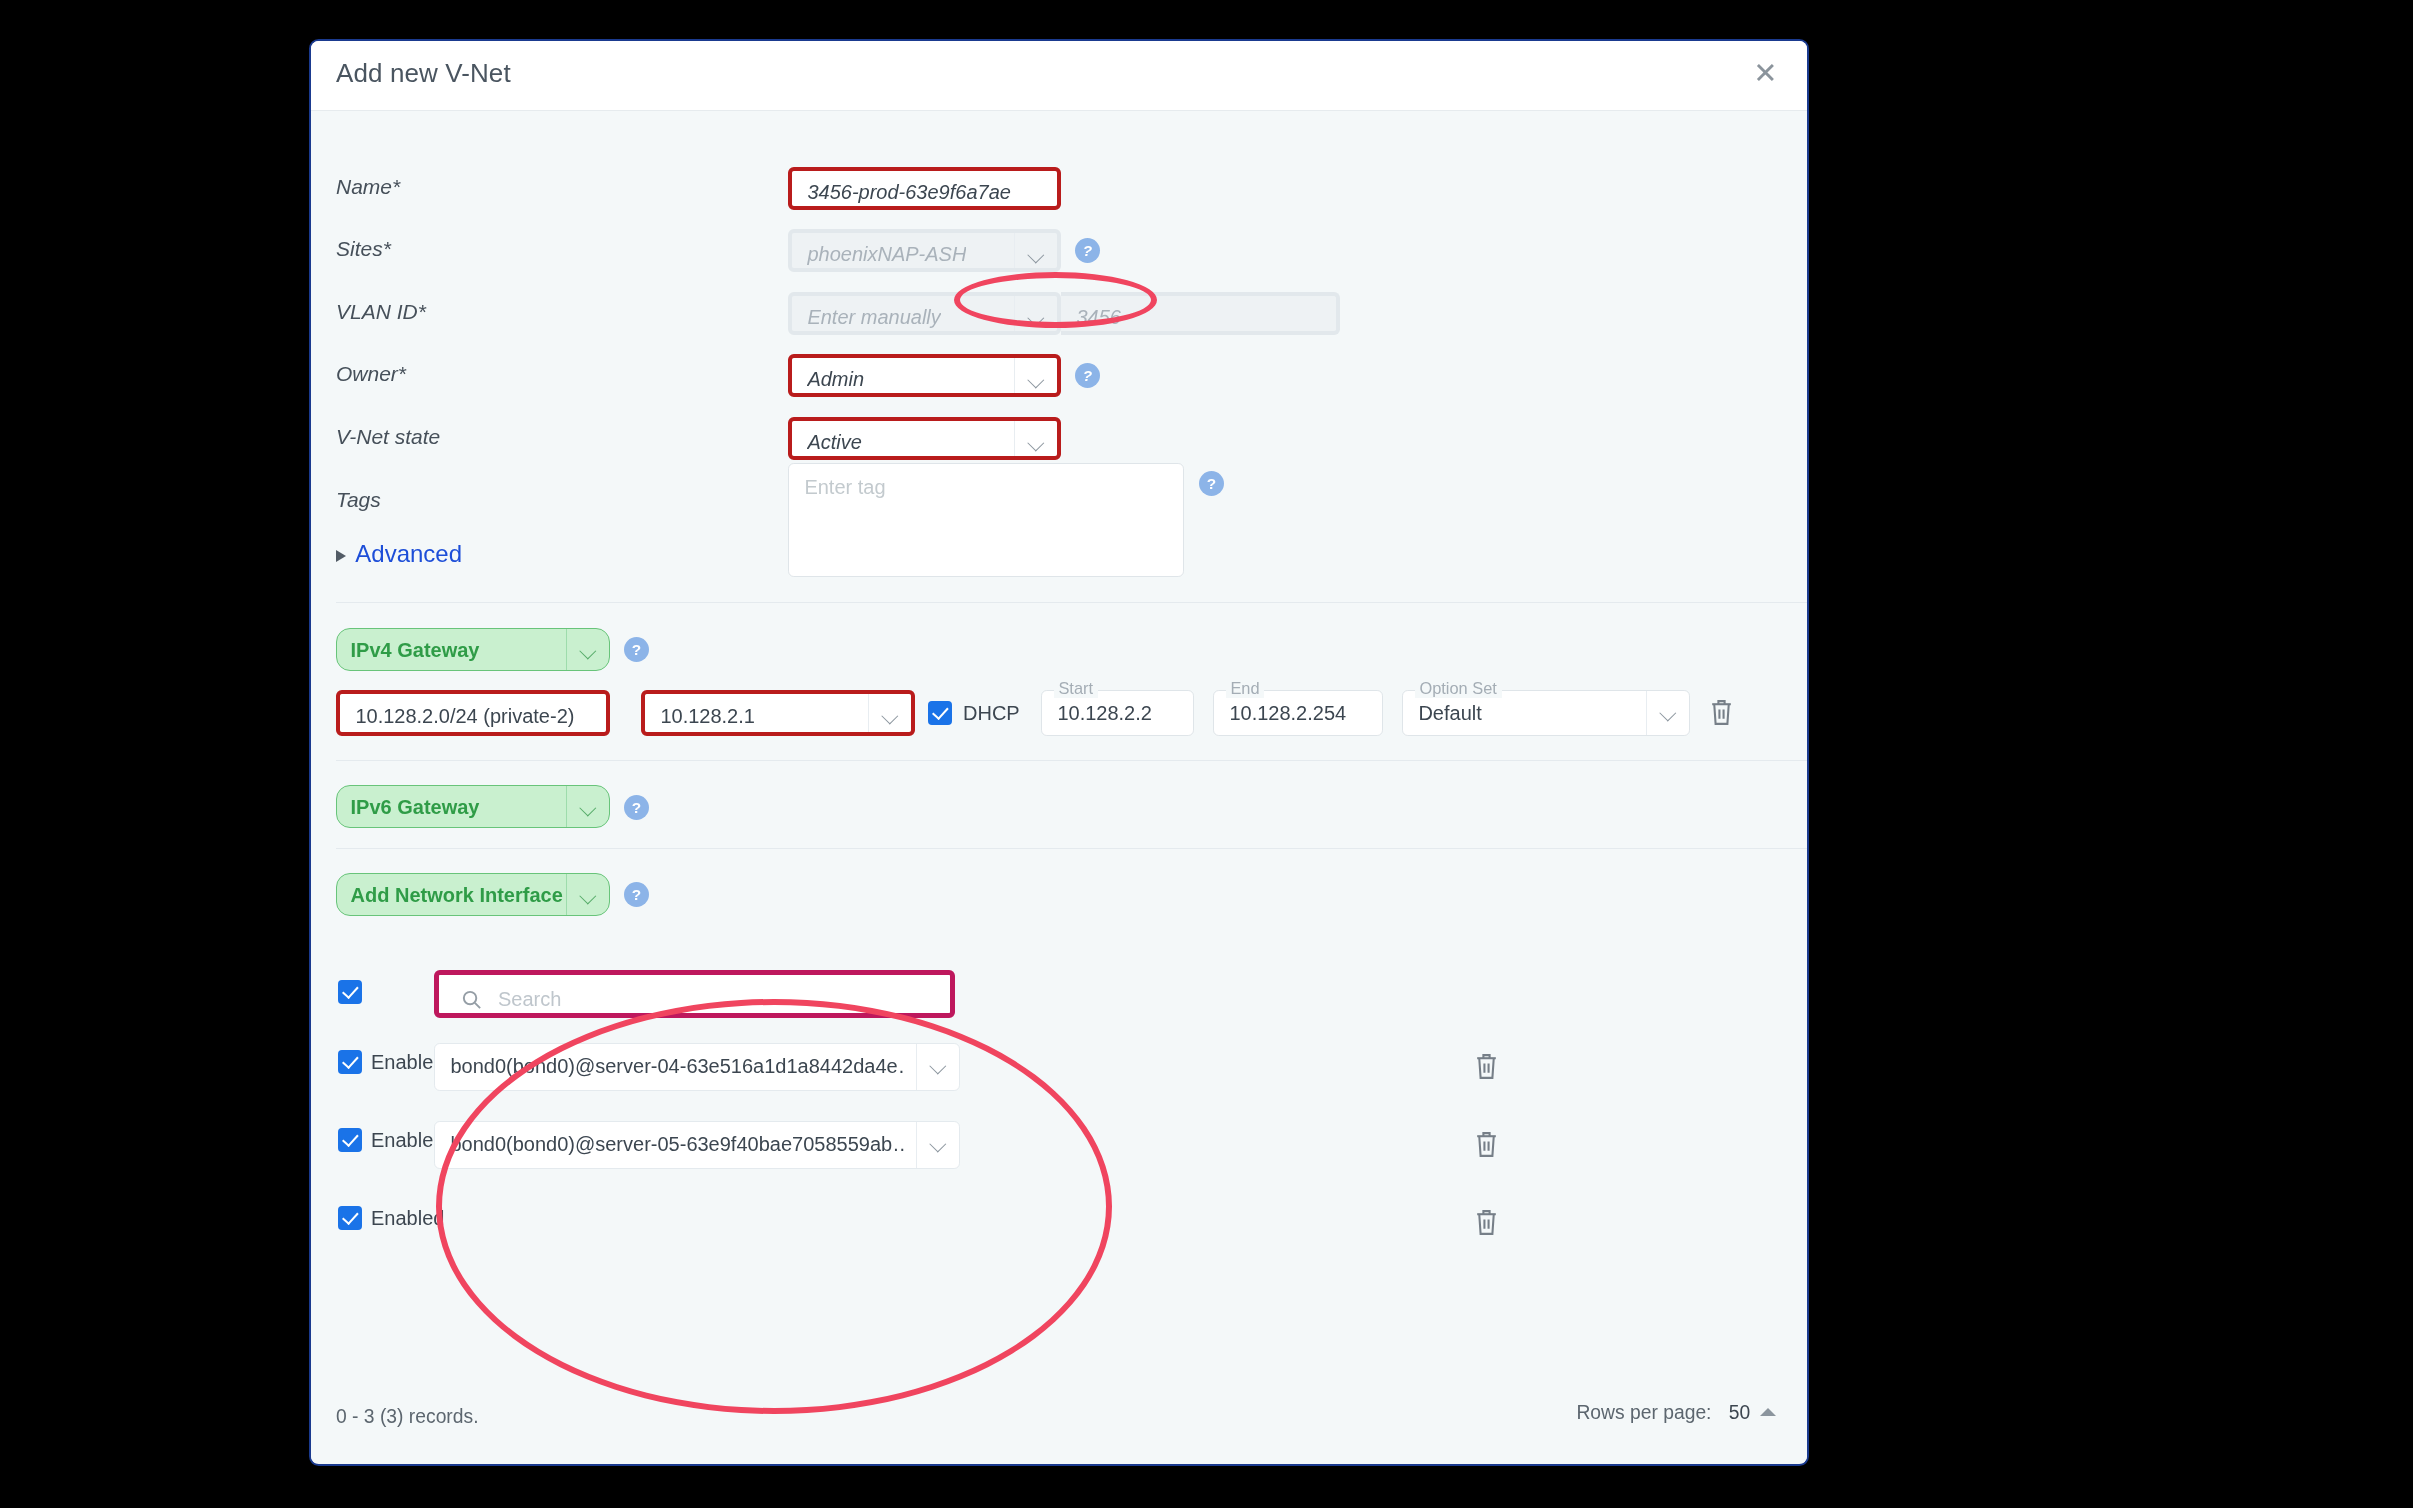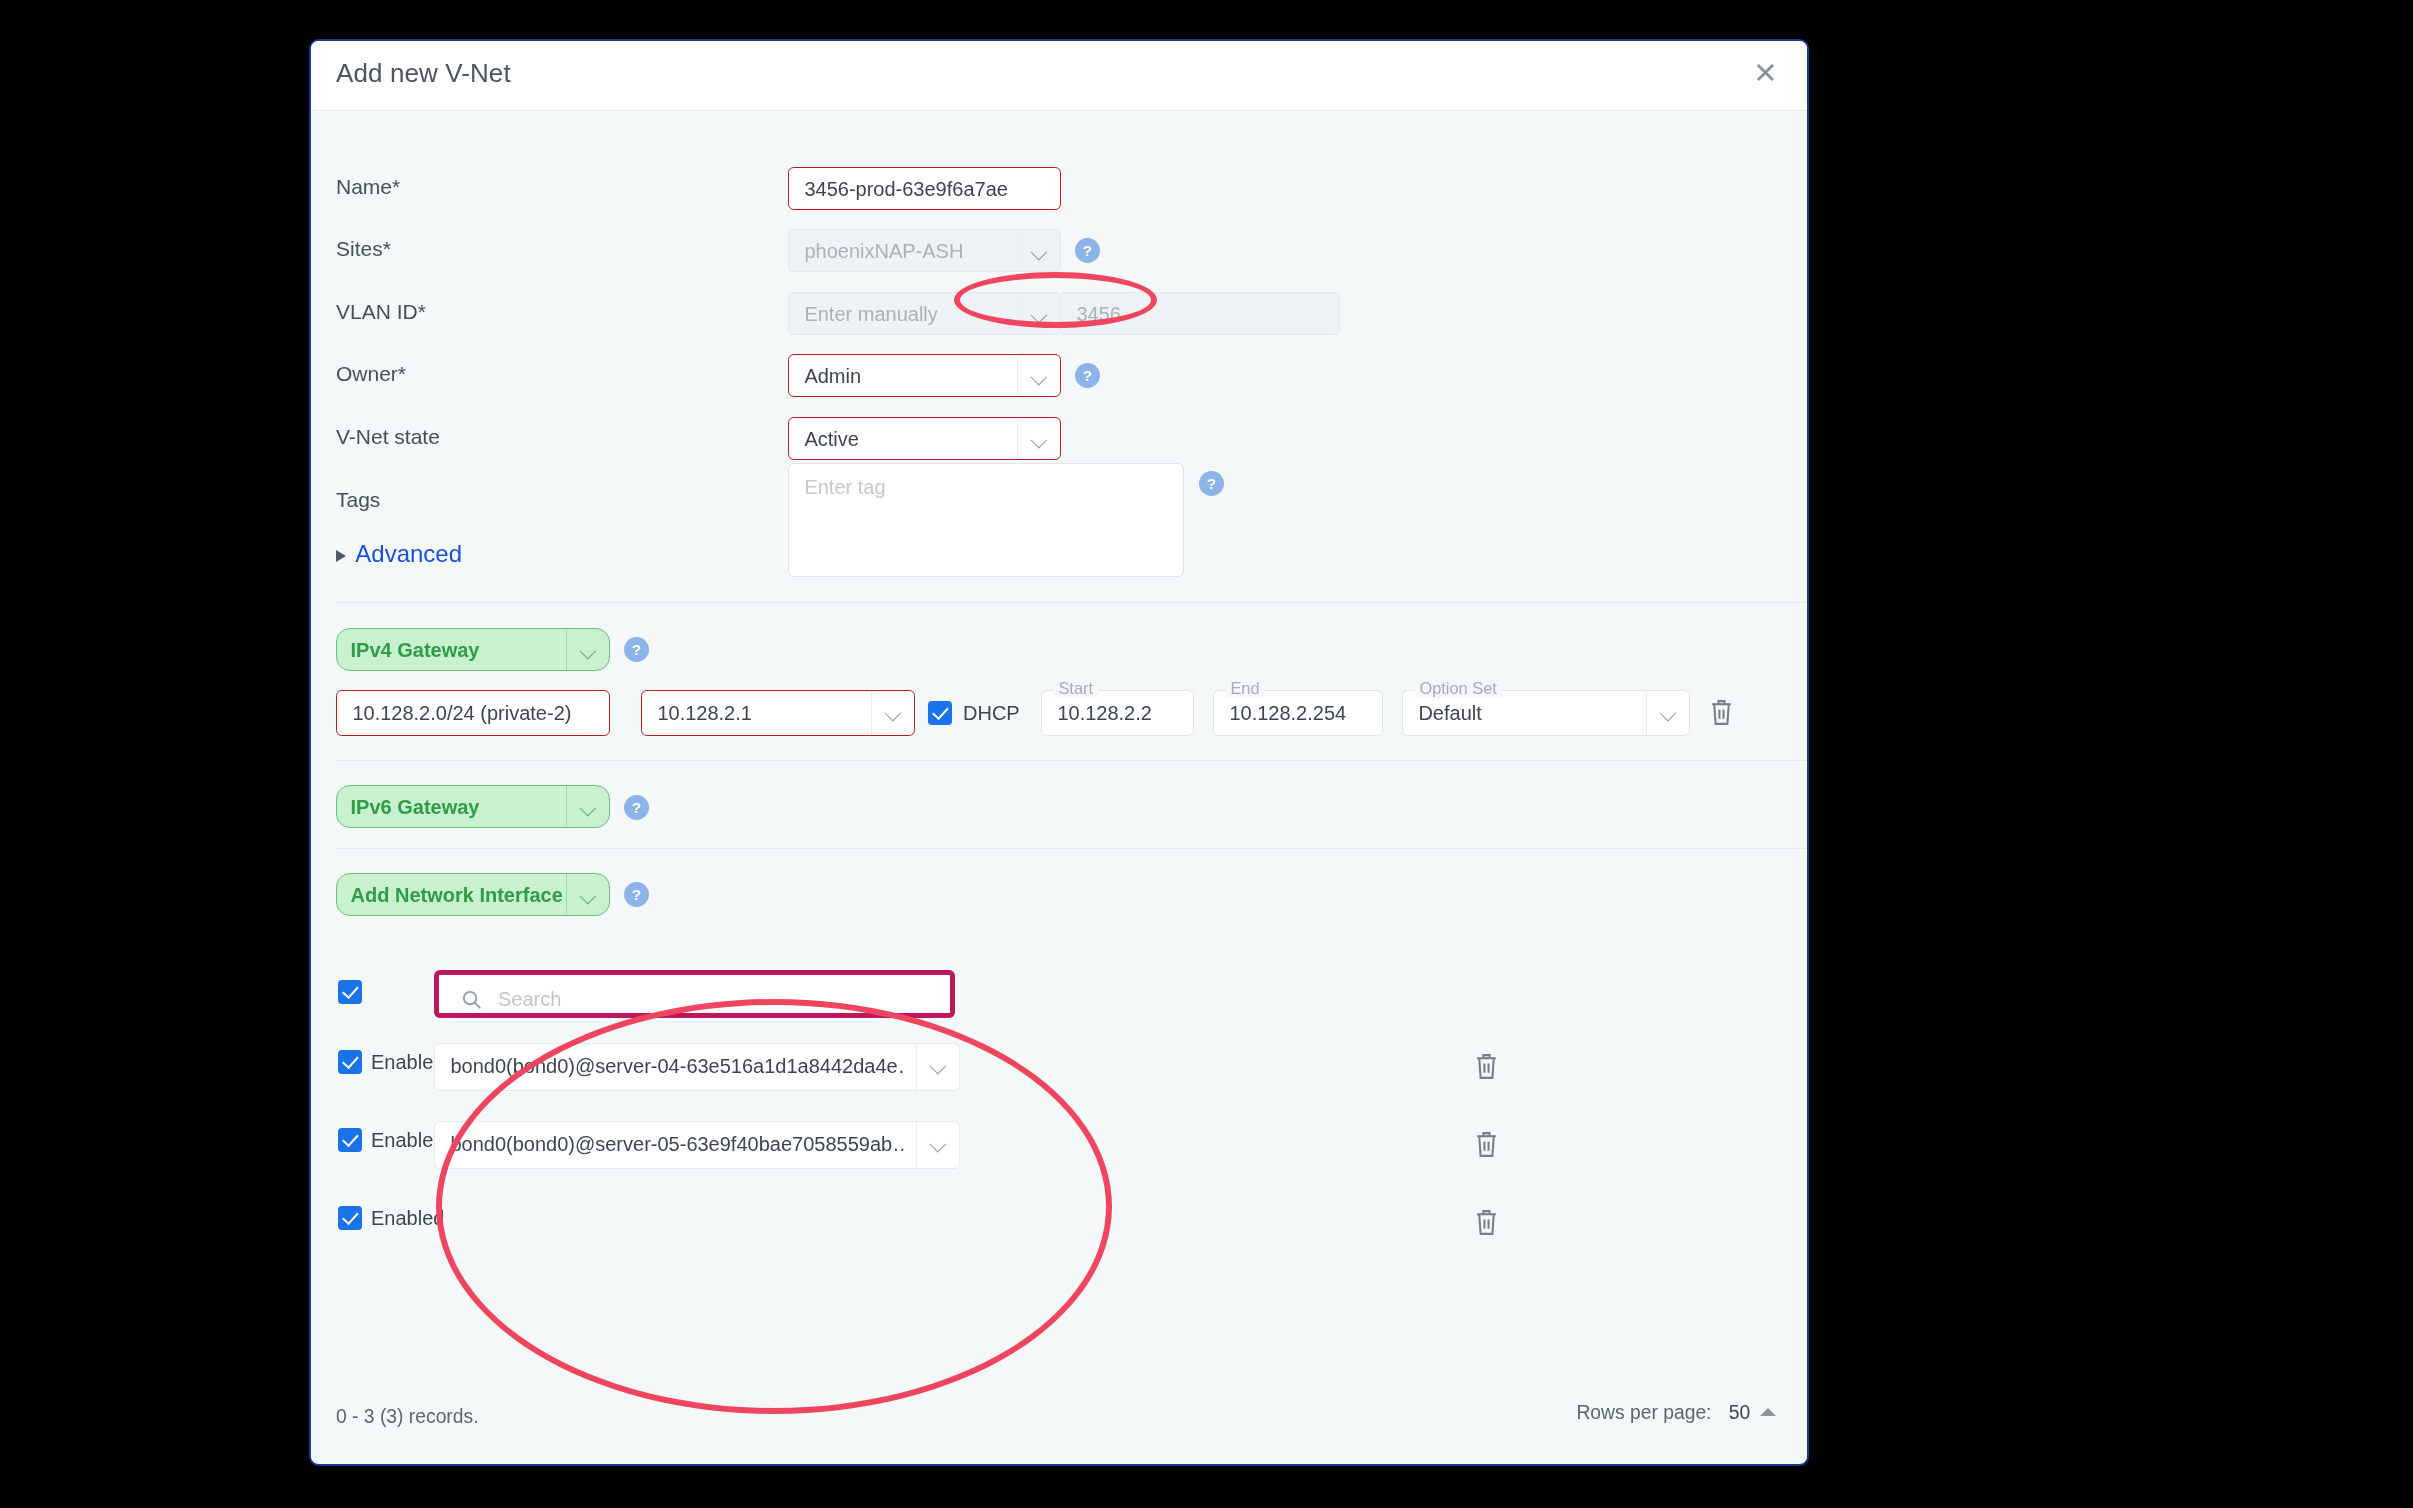--- a/index.html
+++ b/index.html
@@ -61,34 +61,35 @@
     height: 1352px;
     background: #f4f8f9;
   }
 
   
   .form-row {
     position: absolute;
     left: 0;
     width: 100%;
     height: 46px;
+    font-style: italic;
   }
   .field-label {
     position: absolute;
     left: 25px;
     top: 7.7px;
     font-size: 21px;
     color: #46505a;
   }
 
   .ctrl {
     position: absolute;
     box-sizing: border-box;
     background: #ffffff;
-    border: 1px solid #b91c1c;
+    border: 4px solid #b91c1c;
     border-radius: 5.8px;
     height: 43px;
   }
   .ctrl.disabled {
     background: #eef2f4;
     border-color: #e2e8ec;
   }
   .ctrl .val {
     position: absolute;
     left: 15.4px;

